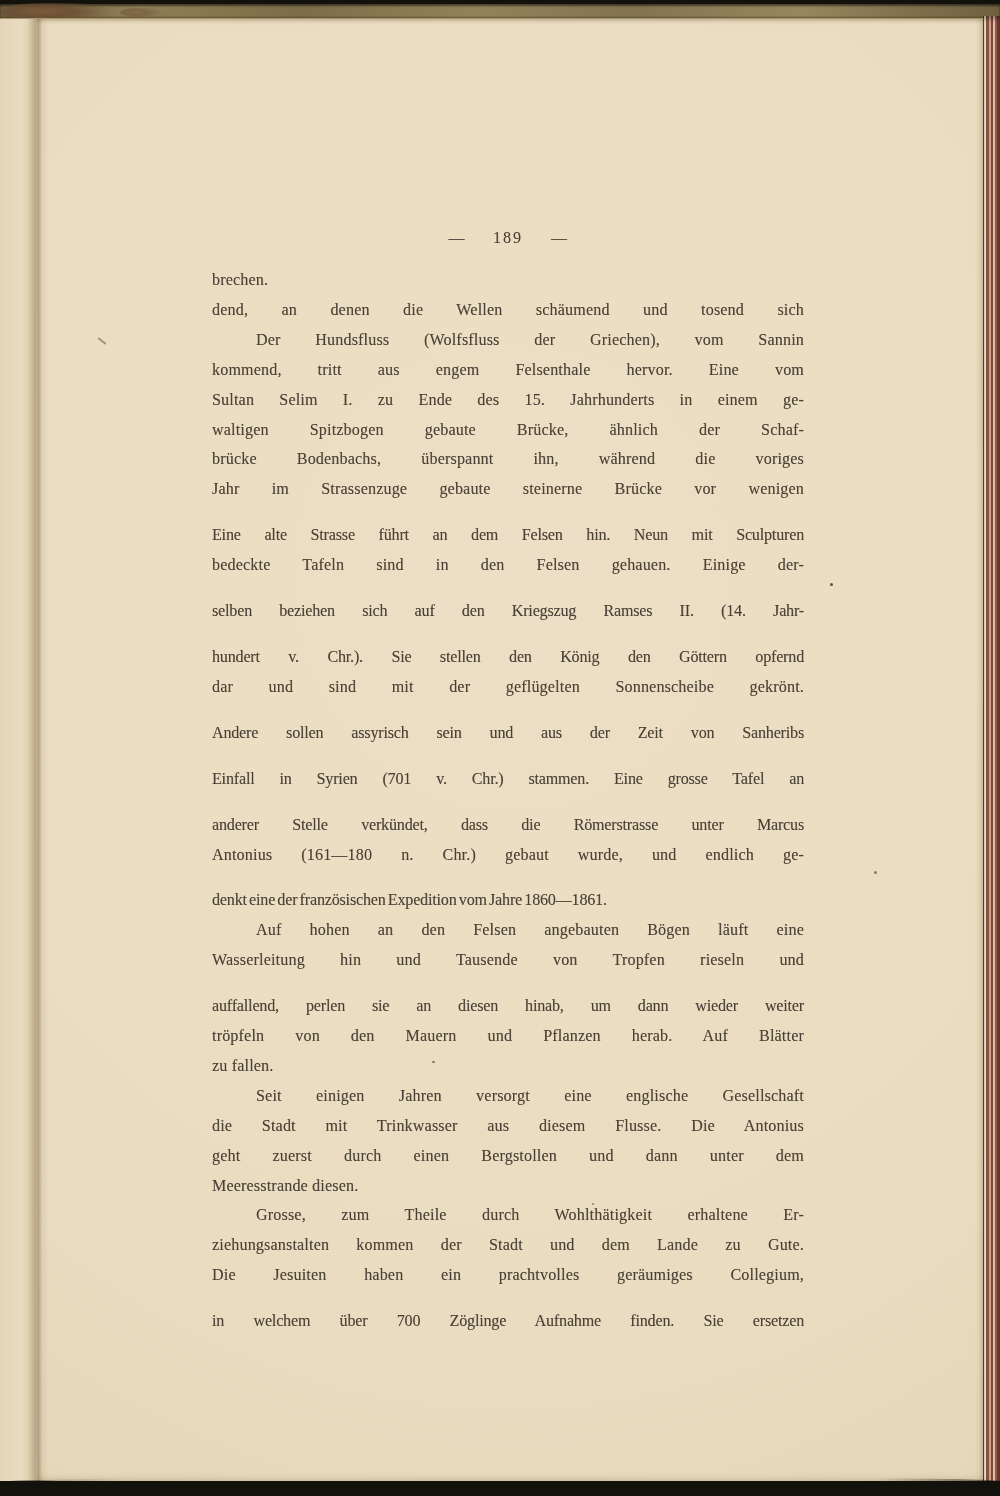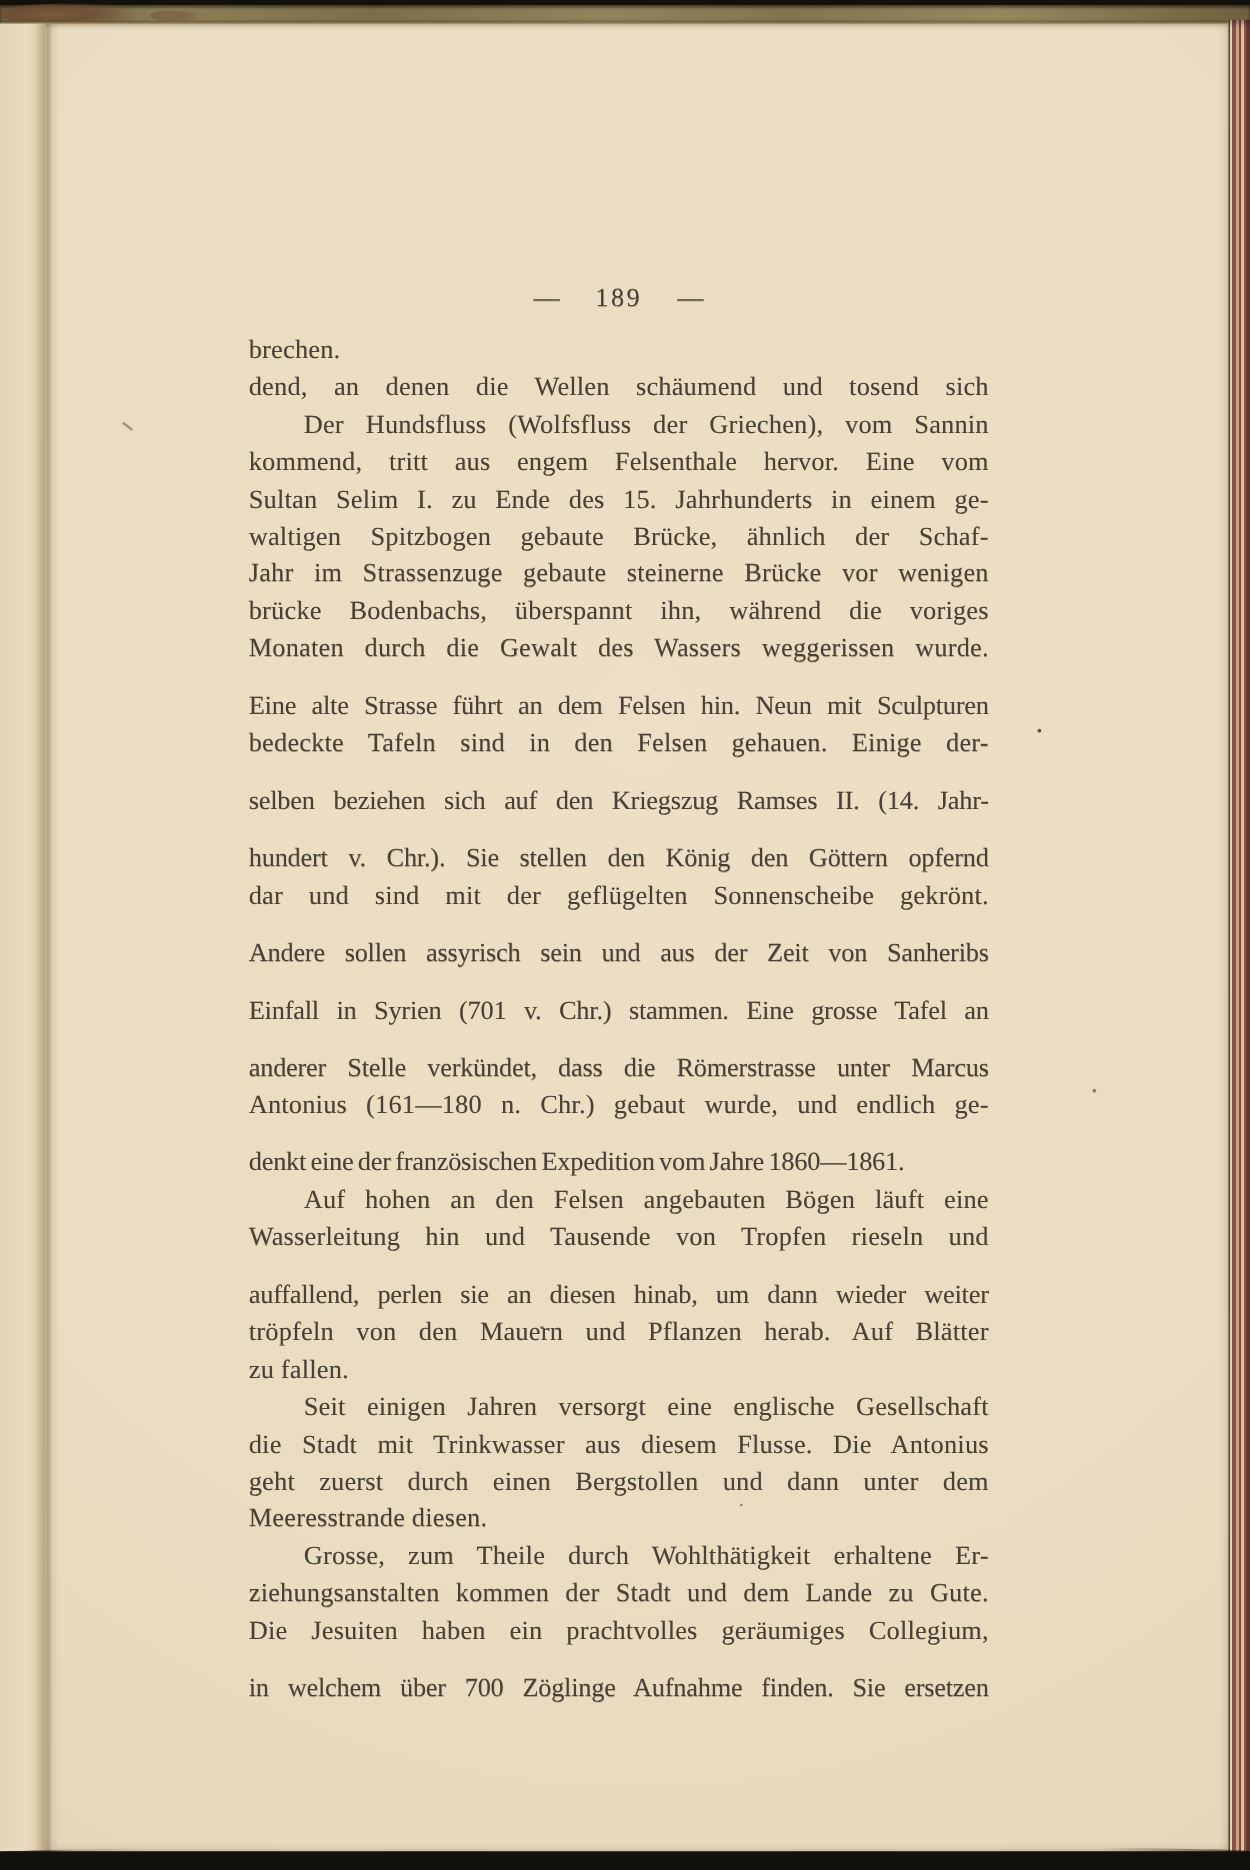--- a/index.html
+++ b/index.html
@@ -58,22 +58,22 @@
     position:absolute;left:0;bottom:0;width:1000px;height:15px;
     background:var(--black-edge);
   }
   .bottom-edge:before{
     content:"";position:absolute;left:0;top:-4px;width:100%;height:5px;
     background:linear-gradient(90deg,rgba(19,17,12,.9) 0%,rgba(19,17,12,.15) 6%,rgba(19,17,12,0) 12%,rgba(19,17,12,0) 88%,rgba(19,17,12,.6) 100%);
     border-radius:50% 40% 0 0/100% 80% 0 0;
   }
   
   .text-block{
-    position:absolute;left:199px;top:204px;width:592px;
-    color:var(--ink);font-size:21px;line-height:29.9px;
+    position:absolute;left:212px;top:204px;width:592px;
+    color:var(--ink);font-size:16px;line-height:29.9px;
     text-shadow:.3px .3px .5px rgba(74,65,54,.35);
     font-feature-settings:"onum";
   }
   .pg-header{
     text-align:center;line-height:30px;margin-bottom:12px;letter-spacing:.5px;
   }
   .pg-header .dash{padding:0 4px;}
   .pg-header .num{margin:0 24px;letter-spacing:2px;}
   .line{
     text-align:justify;text-align-last:justify;letter-spacing:.2px;
@@ -103,23 +103,22 @@
     <div class="pg-header">
       <span class="dash">—</span><span class="num">189</span><span class="dash">—</span>
     </div>
     <div id="lines">
         <div class="line para-end">brechen.</div>
         <div class="line">dend, an denen die Wellen schäumend und tosend sich</div>
         <div class="line indent">Der Hundsfluss (Wolfsfluss der Griechen), vom Sannin</div>
         <div class="line">kommend, tritt aus engem Felsenthale hervor. Eine vom</div>
         <div class="line">Sultan Selim I. zu Ende des 15. Jahrhunderts in einem ge-</div>
         <div class="line">waltigen Spitzbogen gebaute Brücke, ähnlich der Schaf-</div>
+        <div class="line">brücke Bodenbachs, überspannt ihn, während die voriges</div>
         <div class="line">Jahr im Strassenzuge gebaute steinerne Brücke vor wenigen</div>
-        <div class="line">brücke Bodenbachs, überspannt ihn, während die voriges</div>
-        <div class="line">Monaten durch die Gewalt des Wassers weggerissen wurde.</div>
         <div class="line tight">Eine alte Strasse führt an dem Felsen hin. Neun mit Sculpturen</div>
         <div class="line">bedeckte Tafeln sind in den Felsen gehauen. Einige der-</div>
         <div class="line tight">selben beziehen sich auf den Kriegszug Ramses II. (14. Jahr-</div>
         <div class="line tight">hundert v. Chr.). Sie stellen den König den Göttern opfernd</div>
         <div class="line">dar und sind mit der geflügelten Sonnenscheibe gekrönt.</div>
         <div class="line tight">Andere sollen assyrisch sein und aus der Zeit von Sanheribs</div>
         <div class="line tight">Einfall in Syrien (701 v. Chr.) stammen. Eine grosse Tafel an</div>
         <div class="line tight">anderer Stelle verkündet, dass die Römerstrasse unter Marcus</div>
         <div class="line">Antonius (161—180 n. Chr.) gebaut wurde, und endlich ge-</div>
         <div class="line para-end tight">denkt eine der französischen Expedition vom Jahre 1860—1861.</div>

